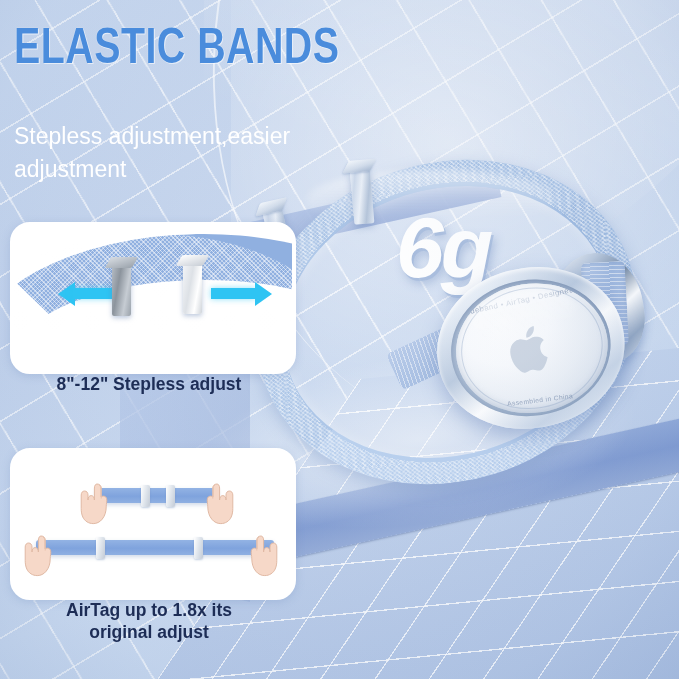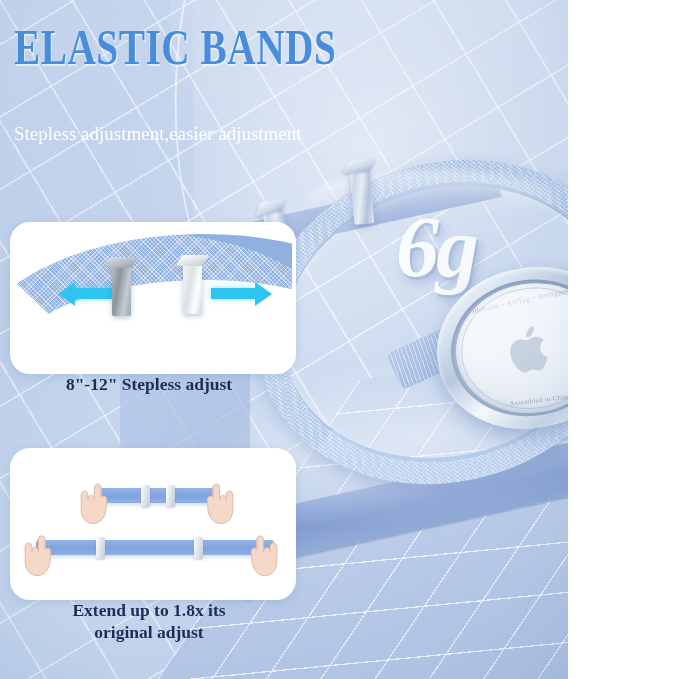--- a/index.html
+++ b/index.html
@@ -2,24 +2,24 @@
 <html><head>
 <meta charset="utf-8">
 <style>
   html, body {
     margin: 0;
     padding: 0;
     background: #ffffff;
   }
   .stage {
     position: relative;
-    width: 568px;
+    width: 679px;
     height: 679px;
     overflow: hidden;
-    font-family: Liberation Serif, serif;
+    font-family: Liberation Sans, sans-serif;
     background: linear-gradient(155deg, #cbdaf0 0%, #c3d3ec 35%, #cddcf1 65%, #bed0ea 100%);
   }
 
   
   .bg-grid {
     position: absolute;
     left: -30%; top: -30%;
     width: 170%; height: 170%;
     background-image:
       repeating-linear-gradient(62deg, rgba(255,255,255,0.70) 0px, rgba(255,255,255,0.70) 1.6px, rgba(255,255,255,0) 1.6px, rgba(255,255,255,0) 62px),
@@ -407,21 +407,21 @@
     left: 14px; top: 76px;
     font-size: 19px;
     color: #ffffff;
     letter-spacing: 0.2px;
     white-space: nowrap;
   }
   .tagline {
     position: absolute;
     left: 14px; top: 120px;
     width: 300px;
-    font-size: 19px;
+    font-size: 23px;
     color: #ffffff;
     line-height: 1.45;
   }
   .caption {
     position: absolute;
     width: 290px;
     left: 4px;
     text-align: center;
     font-size: 17.5px;
     font-weight: bold;
@@ -534,17 +534,17 @@
         <path d="M21 2c2.6 0 4 1.6 4 4v9c2-1.6 5-1 5.6 1.6.6 2.6-.4 5-.4 8.2 0 4.6-1.2 9-4 12.4-2.4 3-5.6 4.4-9 4.4-4.6 0-8.6-2.6-10.4-6.6-1.2-2.6-1.6-5.6-1.6-8.4V13c0-2.4 1.4-4 3.4-4s3.4 1.6 3.4 4v5c0-2.6 1.2-4.4 3.2-4.4s3.2 1.8 3.2 4.4V6c0-2.4 1.2-4 2.6-4z" fill="#f6d8c8" stroke="#e0b9a4" stroke-width="1"></path>
         <path d="M23 3.5c1.4 0 2.2 1 2.2 2.6v10.5" fill="none" stroke="#e8c2ae" stroke-width="1"></path>
       </svg>
       <svg class="hand" style="left:232px; top:82px;" viewBox="0 0 36 52">
         <path d="M15 2c-2.6 0-4 1.6-4 4v9c-2-1.6-5-1-5.6 1.6-.6 2.6.4 5 .4 8.2 0 4.6 1.2 9 4 12.4 2.4 3 5.6 4.4 9 4.4 4.6 0 8.6-2.6 10.4-6.6 1.2-2.6 1.6-5.6 1.6-8.4V13c0-2.4-1.4-4-3.4-4s-3.4 1.6-3.4 4v5c0-2.6-1.2-4.4-3.2-4.4s-3.2 1.8-3.2 4.4V6c0-2.4-1.2-4-2.6-4z" fill="#f6d8c8" stroke="#e0b9a4" stroke-width="1"></path>
         <path d="M13 3.5c-1.4 0-2.2 1-2.2 2.6v10.5" fill="none" stroke="#e8c2ae" stroke-width="1"></path>
       </svg>
     </div>
   </div>
   <div class="caption caption-2">
-    <div>Extend up to 1.8x its</div>
+    <div>AirTag up to 1.8x its</div>
     <div>original adjust</div>
   </div>
 
 </div>
 
 </body></html>

